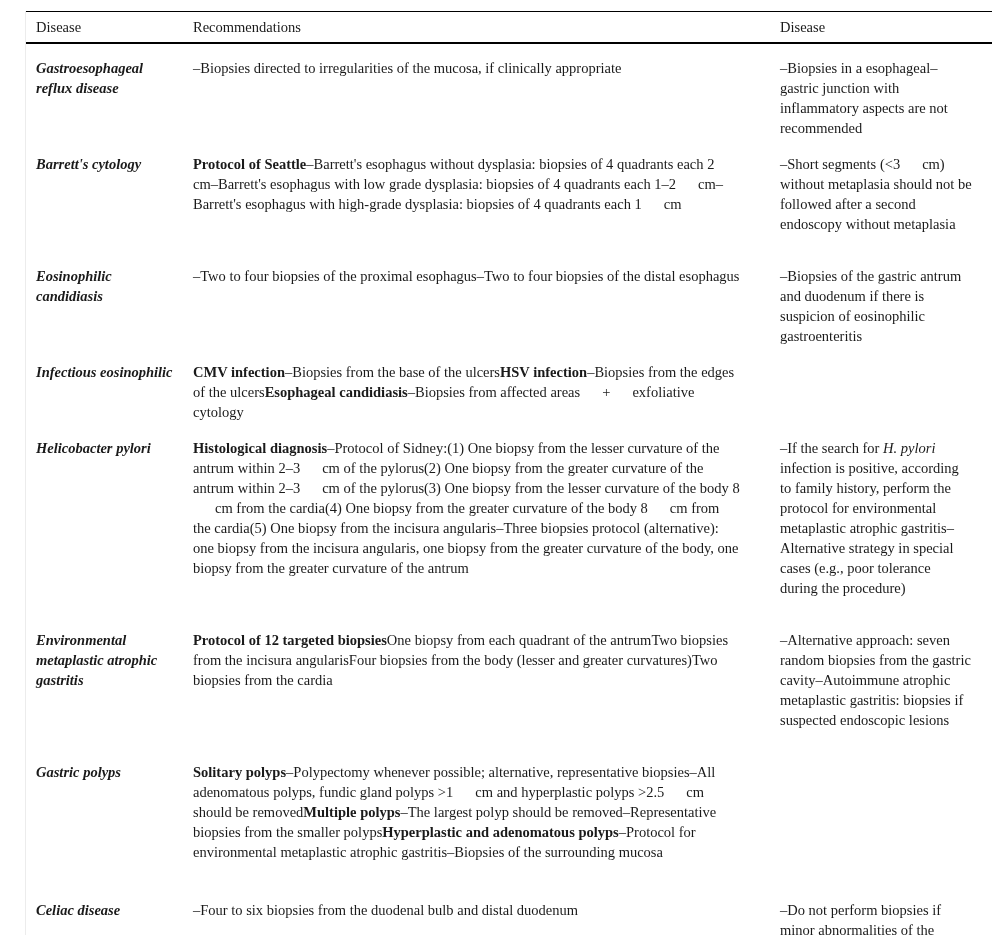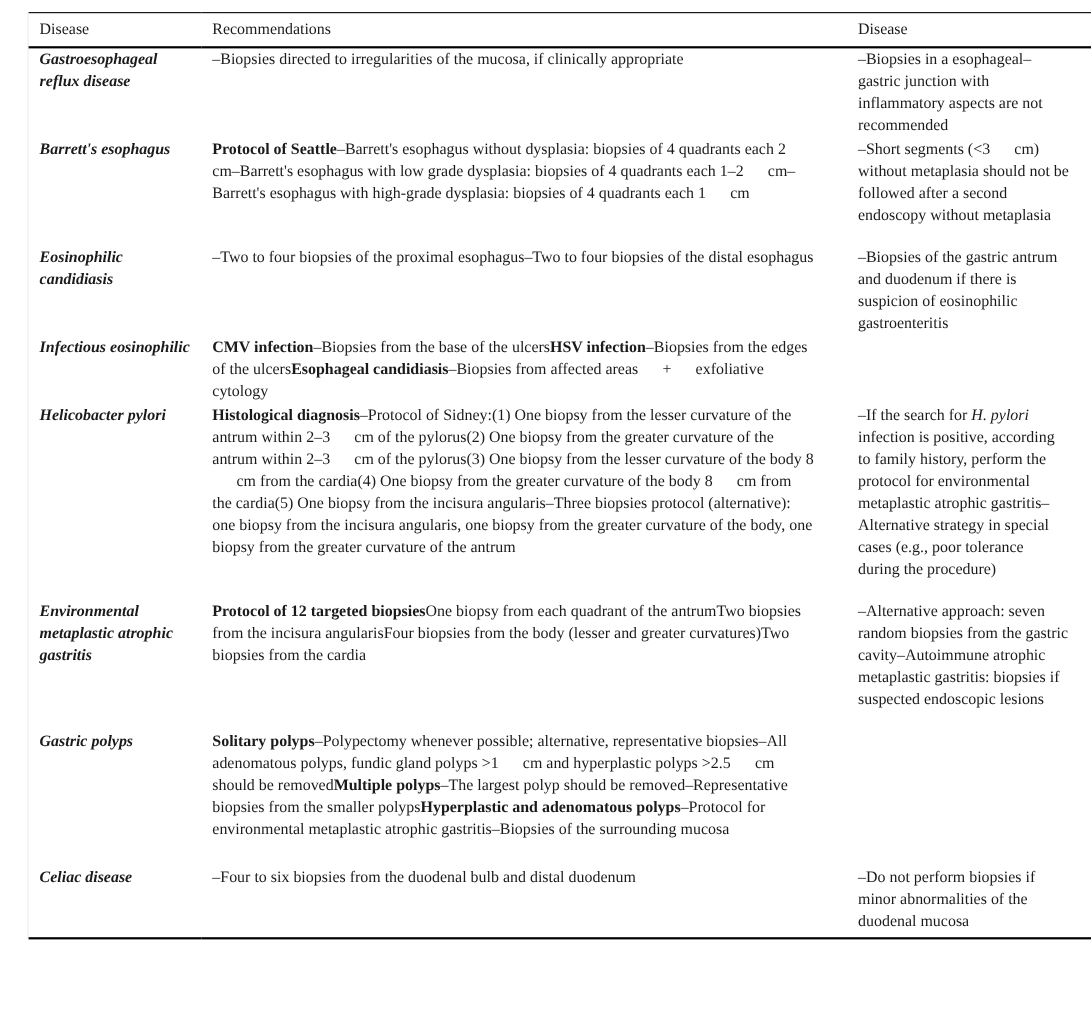--- a/index.html
+++ b/index.html
@@ -7,21 +7,21 @@
          font-family: "Liberation Serif", "DejaVu Serif", serif; color: #1a1a1a; }
   .tbl-wrap { position: absolute; left: 25px; top: 11px; width: 970px;
               border-left: 1px solid #ececec; border-right: 1px solid #ececec; }
   table { border-collapse: collapse; width: 970px; table-layout: fixed; }
   col.c1 { width: 157px; }
   col.c2 { width: 587px; }
   col.c3 { width: 226px; }
   thead th { font-weight: normal; text-align: left; font-size: 14.5px; line-height: 18px;
              padding: 6px 4px 6px 10px; border-top: 1px solid #000; border-bottom: 2px solid #000;
              height: 18px; vertical-align: middle; }
-  tbody td { vertical-align: top; font-size: 14.5px; line-height: 20px; padding: 0 4px 2px 10px; }
+  tbody td { vertical-align: top; font-size: 14.5px; line-height: 20px; padding: 14px 4px 2px 10px; }
   tbody td.disease { font-weight: bold; font-style: italic; }
   tbody td.rec { padding-right: 30px; }
   tbody td.cmt { padding-right: 24px; }
   tbody tr:last-child td { border-bottom: 2px solid #000; padding-bottom: 4px; }
   .sp { display: inline-block; width: 22px; }
   b { font-weight: bold; }
   i { font-style: italic; }
 </style>
 </head>
 <body>
@@ -40,21 +40,21 @@
         <th>Disease</th>
       </tr>
     </thead>
     <tbody id="tbody">
         <tr>
           <td class="disease" style="height: 76px;">Gastroesophageal reflux disease</td>
           <td class="rec"><span>–Biopsies directed to irregularities of the mucosa, if clinically appropriate</span></td>
           <td class="cmt"><span>–Biopsies in a esophageal–gastric junction with inflammatory aspects are not recommended</span></td>
         </tr>
         <tr>
-          <td class="disease" style="height: 96px;">Barrett's esophagus</td>
+          <td class="disease" style="height: 96px;">Barrett's cytology</td>
           <td class="rec"><b>Protocol of Seattle</b><span>–Barrett's esophagus without dysplasia: biopsies of 4 quadrants each 2</span><span class="sp"></span><span>cm–Barrett's esophagus with low grade dysplasia: biopsies of 4 quadrants each 1–2</span><span class="sp"></span><span>cm–Barrett's esophagus with high-grade dysplasia: biopsies of 4 quadrants each 1</span><span class="sp"></span><span>cm</span></td>
           <td class="cmt"><span>–Short segments (&lt;3</span><span class="sp"></span><span>cm) without metaplasia should not be followed after a second endoscopy without metaplasia</span></td>
         </tr>
         <tr>
           <td class="disease" style="height: 76px;">Eosinophilic candidiasis</td>
           <td class="rec"><span>–Two to four biopsies of the proximal esophagus–Two to four biopsies of the distal esophagus</span></td>
           <td class="cmt"><span>–Biopsies of the gastric antrum and duodenum if there is suspicion of eosinophilic gastroenteritis</span></td>
         </tr>
         <tr>
           <td class="disease" style="height: 60px;">Infectious eosinophilic</td>

